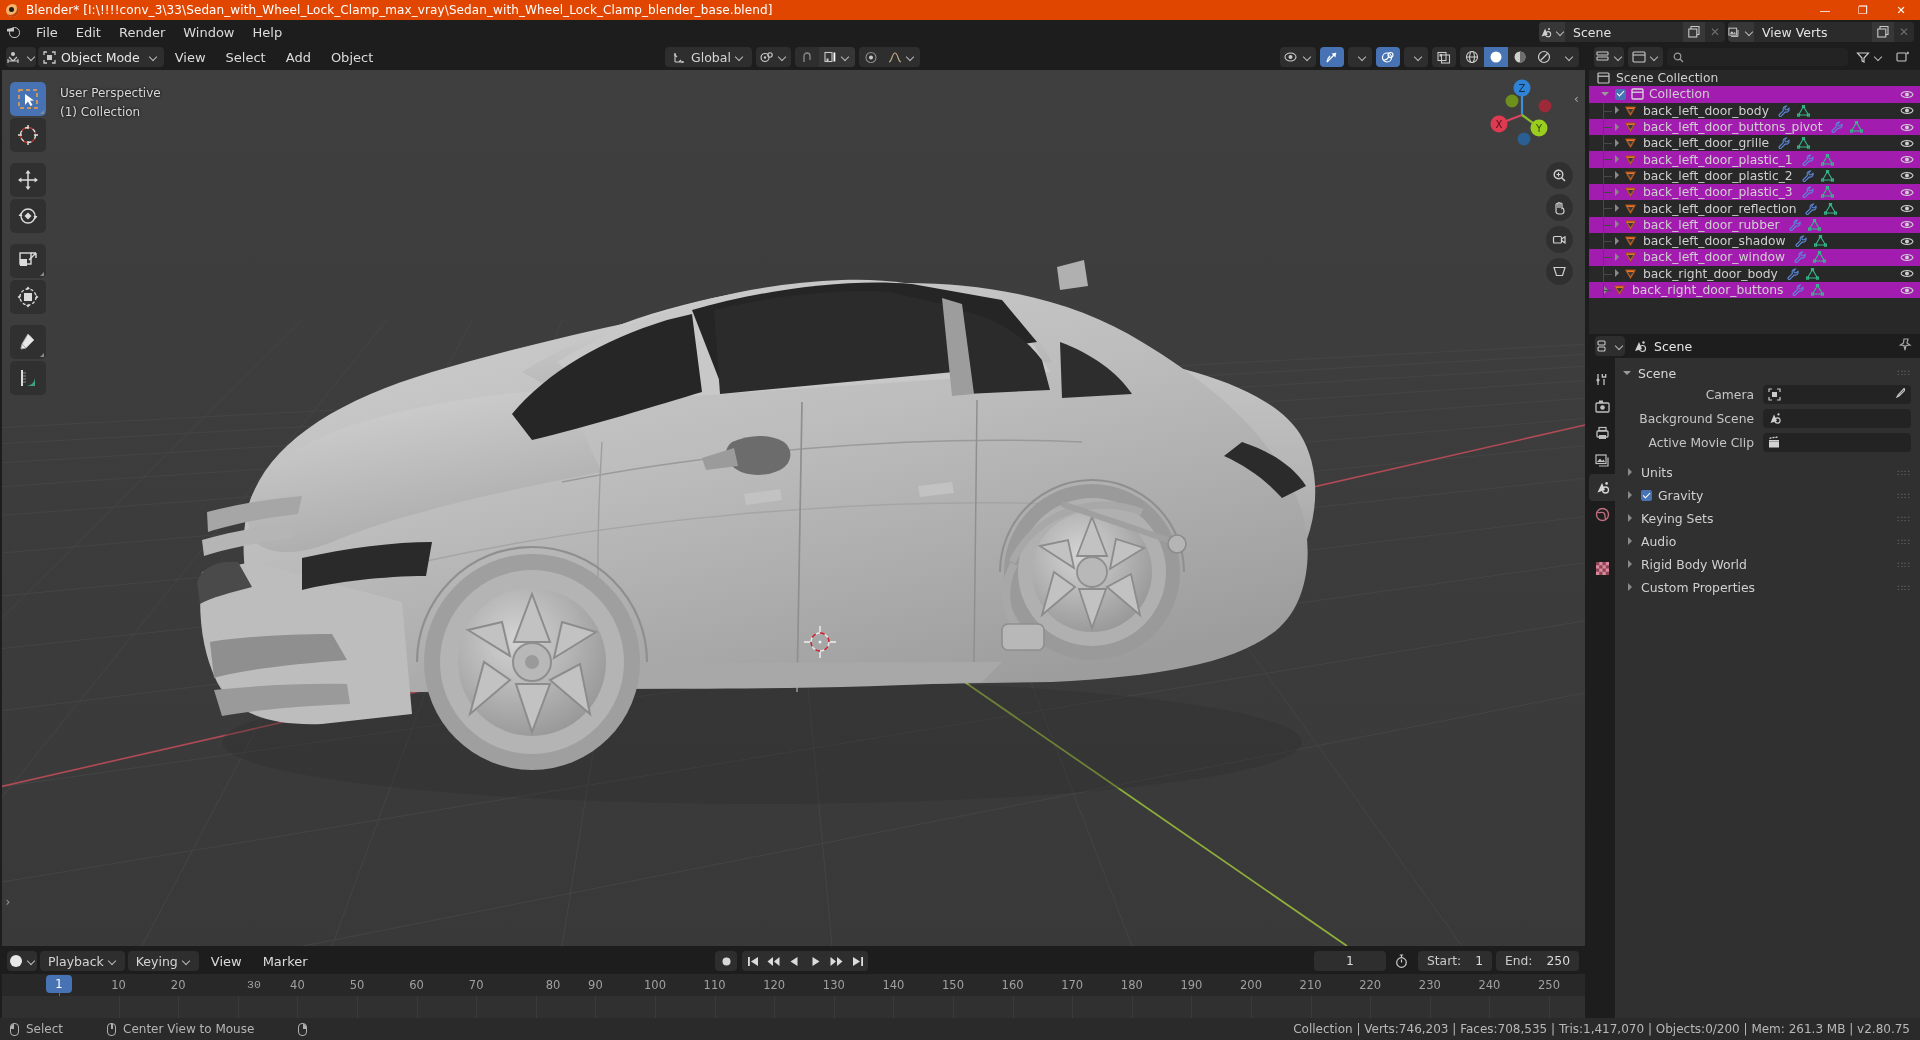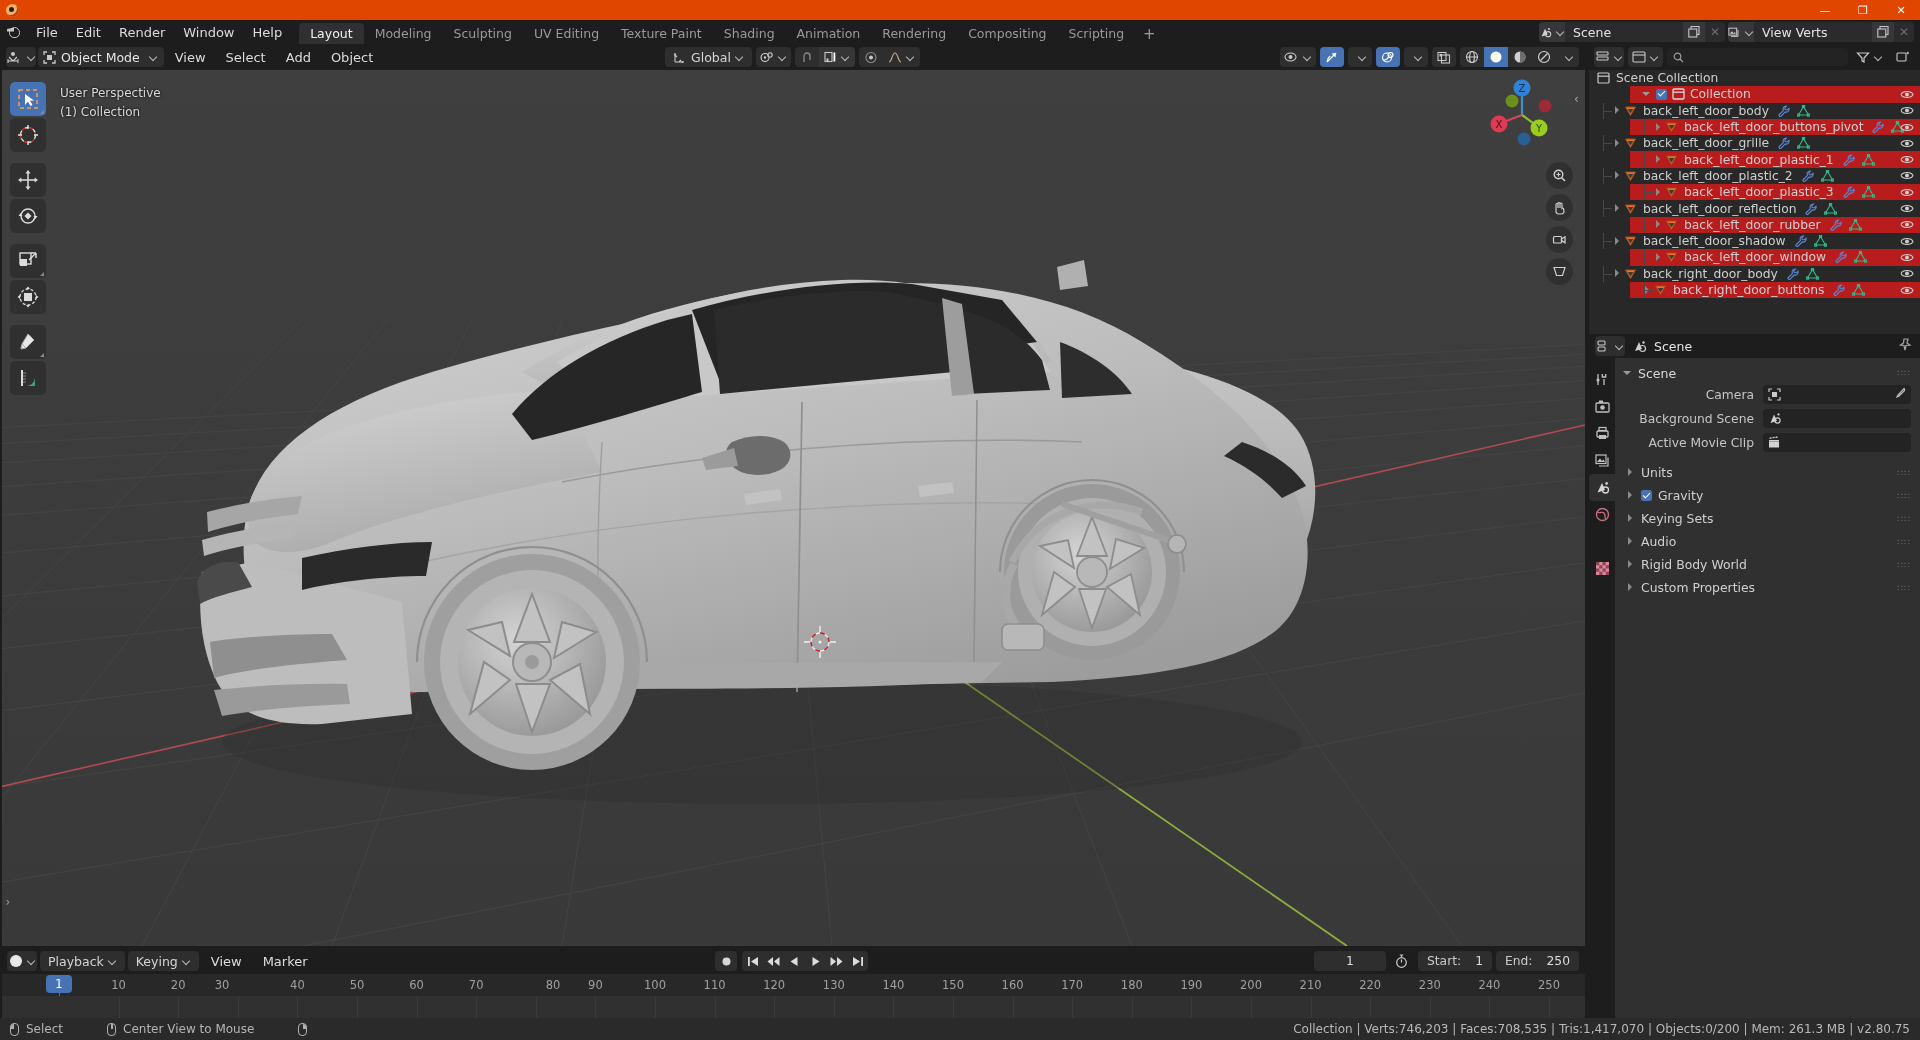--- a/index.html
+++ b/index.html
@@ -115,21 +115,21 @@
   #outliner { position:absolute; left:1589px; top:0; width:331px; height:290px;
     background:#1d1d1d; }
   #ol-header { height:26px; display:flex; align-items:center; gap:4px;
     padding:0 5px; background:#1d1d1d; }
   #ol-search { flex:1; height:18px; background:#232323; border-radius:4px;
     display:flex; align-items:center; padding:0 6px; gap:5px; }
   #ol-body { position:absolute; top:26px; left:0; right:0; bottom:0;
     background:#282828; overflow:hidden; }
   .ol-row { height:16.3px; display:flex; align-items:center; position:relative;
     padding-left:6px; font-size:12.3px; color:#c8c8c8; white-space:nowrap; }
-  .ol-row.alt { background:#b91c1c;margin-left:41px; }
+  .ol-row.alt { background:#a21caf; }
   .ol-row .disc { position:absolute; right:6px; display:flex; align-items:center; }
   .ol-name { color:#cfcfcf; }
   .tri { width:9px; height:9px; position:relative; flex:0 0 auto; }
   .tri.down:after { content:""; position:absolute; left:0; top:2px;
     border-left:4px solid transparent; border-right:4px solid transparent;
     border-top:4.5px solid #9a9a9a; }
   .tri.right:after { content:""; position:absolute; left:2px; top:0;
     border-top:4px solid transparent; border-bottom:4px solid transparent;
     border-left:4.5px solid #8a8a8a; }
   .cbox { width:11px; height:11px; border-radius:2px; background:#4772b3;
@@ -214,48 +214,36 @@
   .mouseico.r:before { content:""; position:absolute; right:0; top:0; width:3px;
     height:5px; background:#b0b0b0; border-radius:0 3px 0 0; }
   .sitem { display:flex; align-items:center; margin-right:44px; }
   #stats { margin-left:auto; color:#b8b8b8; font-size:12px; white-space:nowrap; }
 </style>
 </head>
 <body>
 
 <div id="titlebar">
   <div class="blogo"></div>
+  <div class="ttxt">Blender* [I:\!!!!conv_3\33\Sedan_with_Wheel_Lock_Clamp_max_vray\Sedan_with_Wheel_Lock_Clamp_blender_base.blend]</div>
   <div id="winbtns">
     <div>—</div>
     <div>❐</div>
     <div>✕</div>
   </div>
 </div>
 
 <div id="topbar">
   <div class="blogo2"></div>
   <div class="menu-item">File</div>
   <div class="menu-item">Edit</div>
   <div class="menu-item">Render</div>
   <div class="menu-item">Window</div>
   <div class="menu-item">Help</div>
 
-  <div class="wstabs">
-    <div class="wstab active">Layout</div>
-    <div class="wstab">Modeling</div>
-    <div class="wstab">Sculpting</div>
-    <div class="wstab">UV Editing</div>
-    <div class="wstab">Texture Paint</div>
-    <div class="wstab">Shading</div>
-    <div class="wstab">Animation</div>
-    <div class="wstab">Rendering</div>
-    <div class="wstab">Compositing</div>
-    <div class="wstab">Scripting</div>
-    <div class="wstab plus">+</div>
-  </div>
 
   <div id="topbar-right">
     <div class="databtn">
       <div class="ico">
         <svg width="15" height="13" viewBox="0 0 15 13">
           <path d="M3 11 L7 2 L10 9 Z" fill="#cfcfcf"></path>
           <circle cx="10.5" cy="8.5" r="3" fill="none" stroke="#cfcfcf" stroke-width="1.2"></circle>
           <circle cx="11.5" cy="2.5" r="1.2" fill="#cfcfcf"></circle>
         </svg>
         <span class="chev"></span>
@@ -1351,21 +1339,21 @@
         </div>
         <div class="serange">
           <span class="lbl">End:</span>
           <span class="val">250</span>
         </div>
       </div>
     </div>
     <div id="tl-ruler">
         <div class="tick" style="left: 116.6px;">10</div>
         <div class="tick" style="left: 176.2px;">20</div>
-        <div class="tick" style="left: 220px;">30</div>
+        <div class="tick" style="left: 252px; font-family: Liberation Mono, monospace;">30</div>
         <div class="tick" style="left: 295.4px;">40</div>
         <div class="tick" style="left: 355px;">50</div>
         <div class="tick" style="left: 414.6px;">60</div>
         <div class="tick" style="left: 474.2px;">70</div>
         <div class="tick" style="left: 551px;">80</div>
         <div class="tick" style="left: 593.4px;">90</div>
         <div class="tick" style="left: 653px;">100</div>
         <div class="tick" style="left: 712.6px;">110</div>
         <div class="tick" style="left: 772.2px;">120</div>
         <div class="tick" style="left: 831.8px;">130</div>

